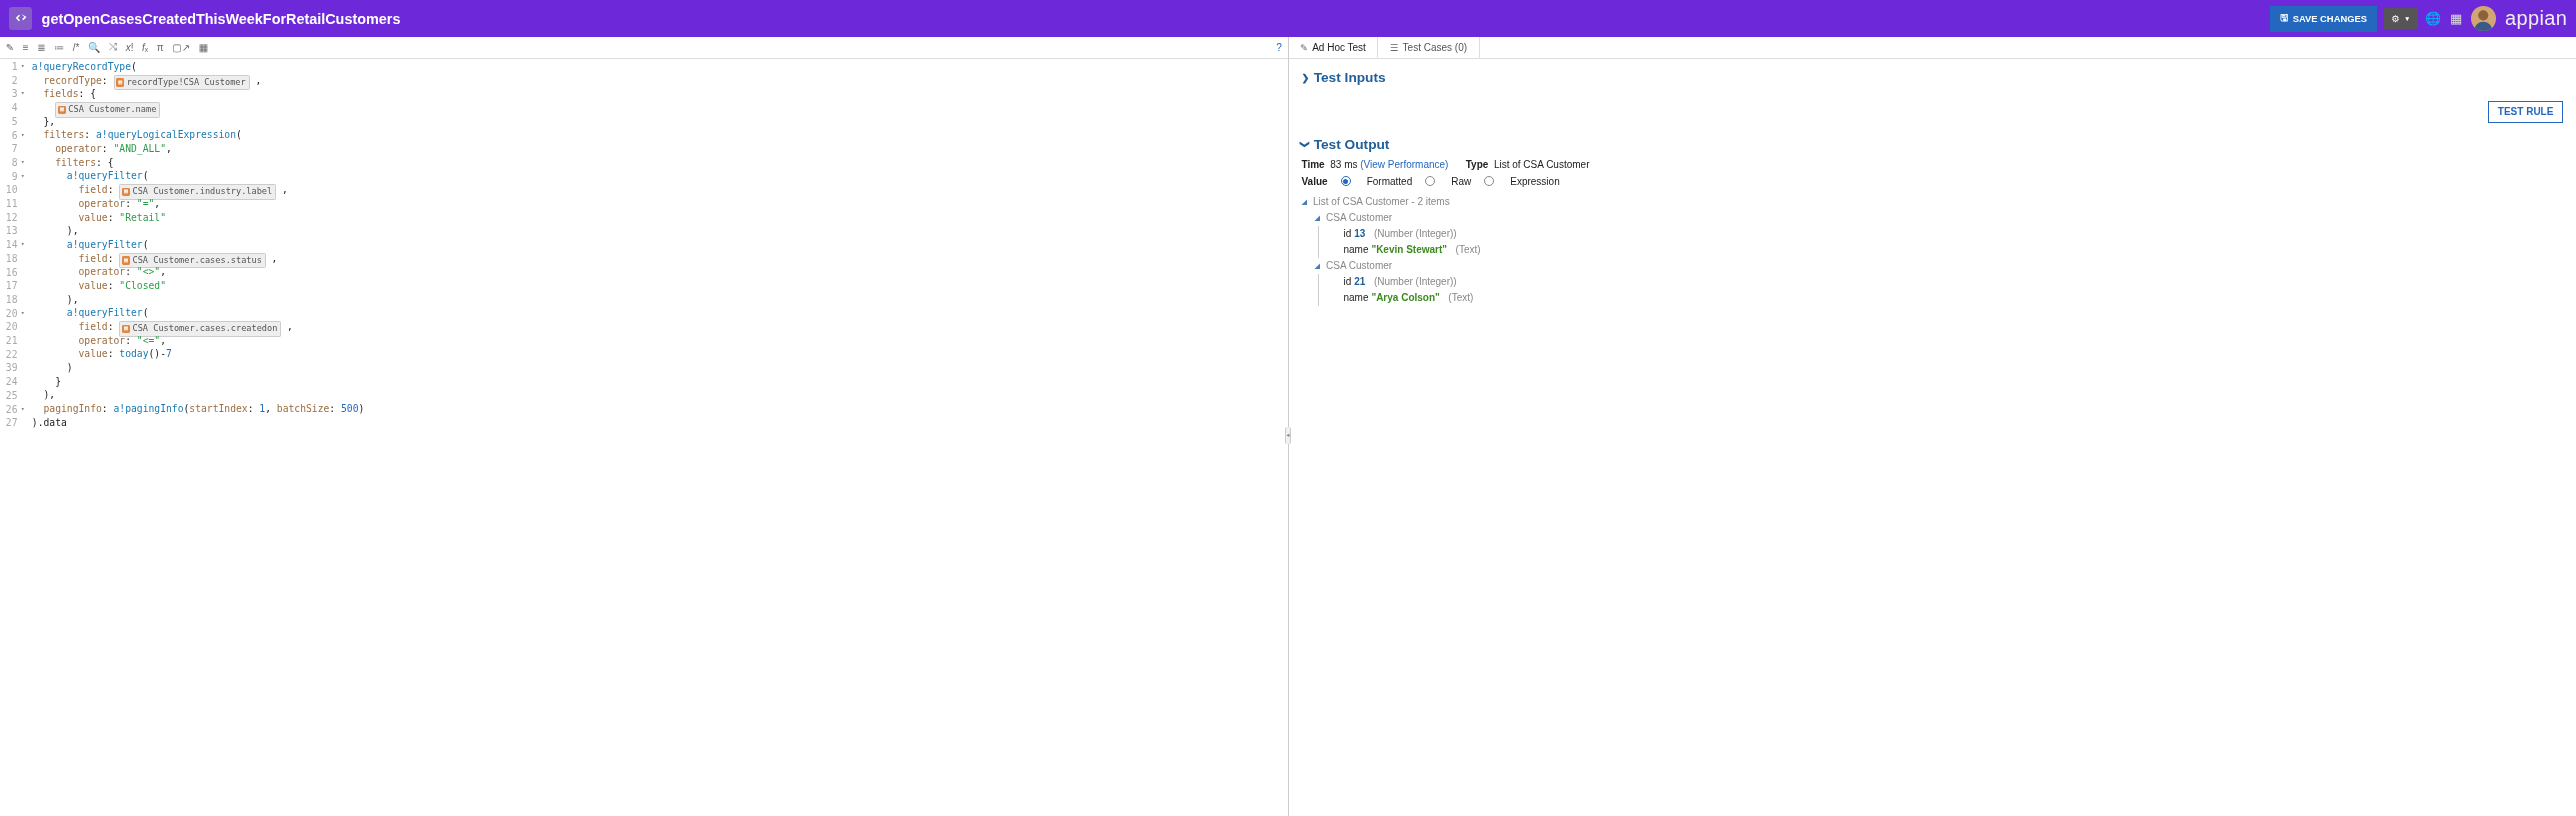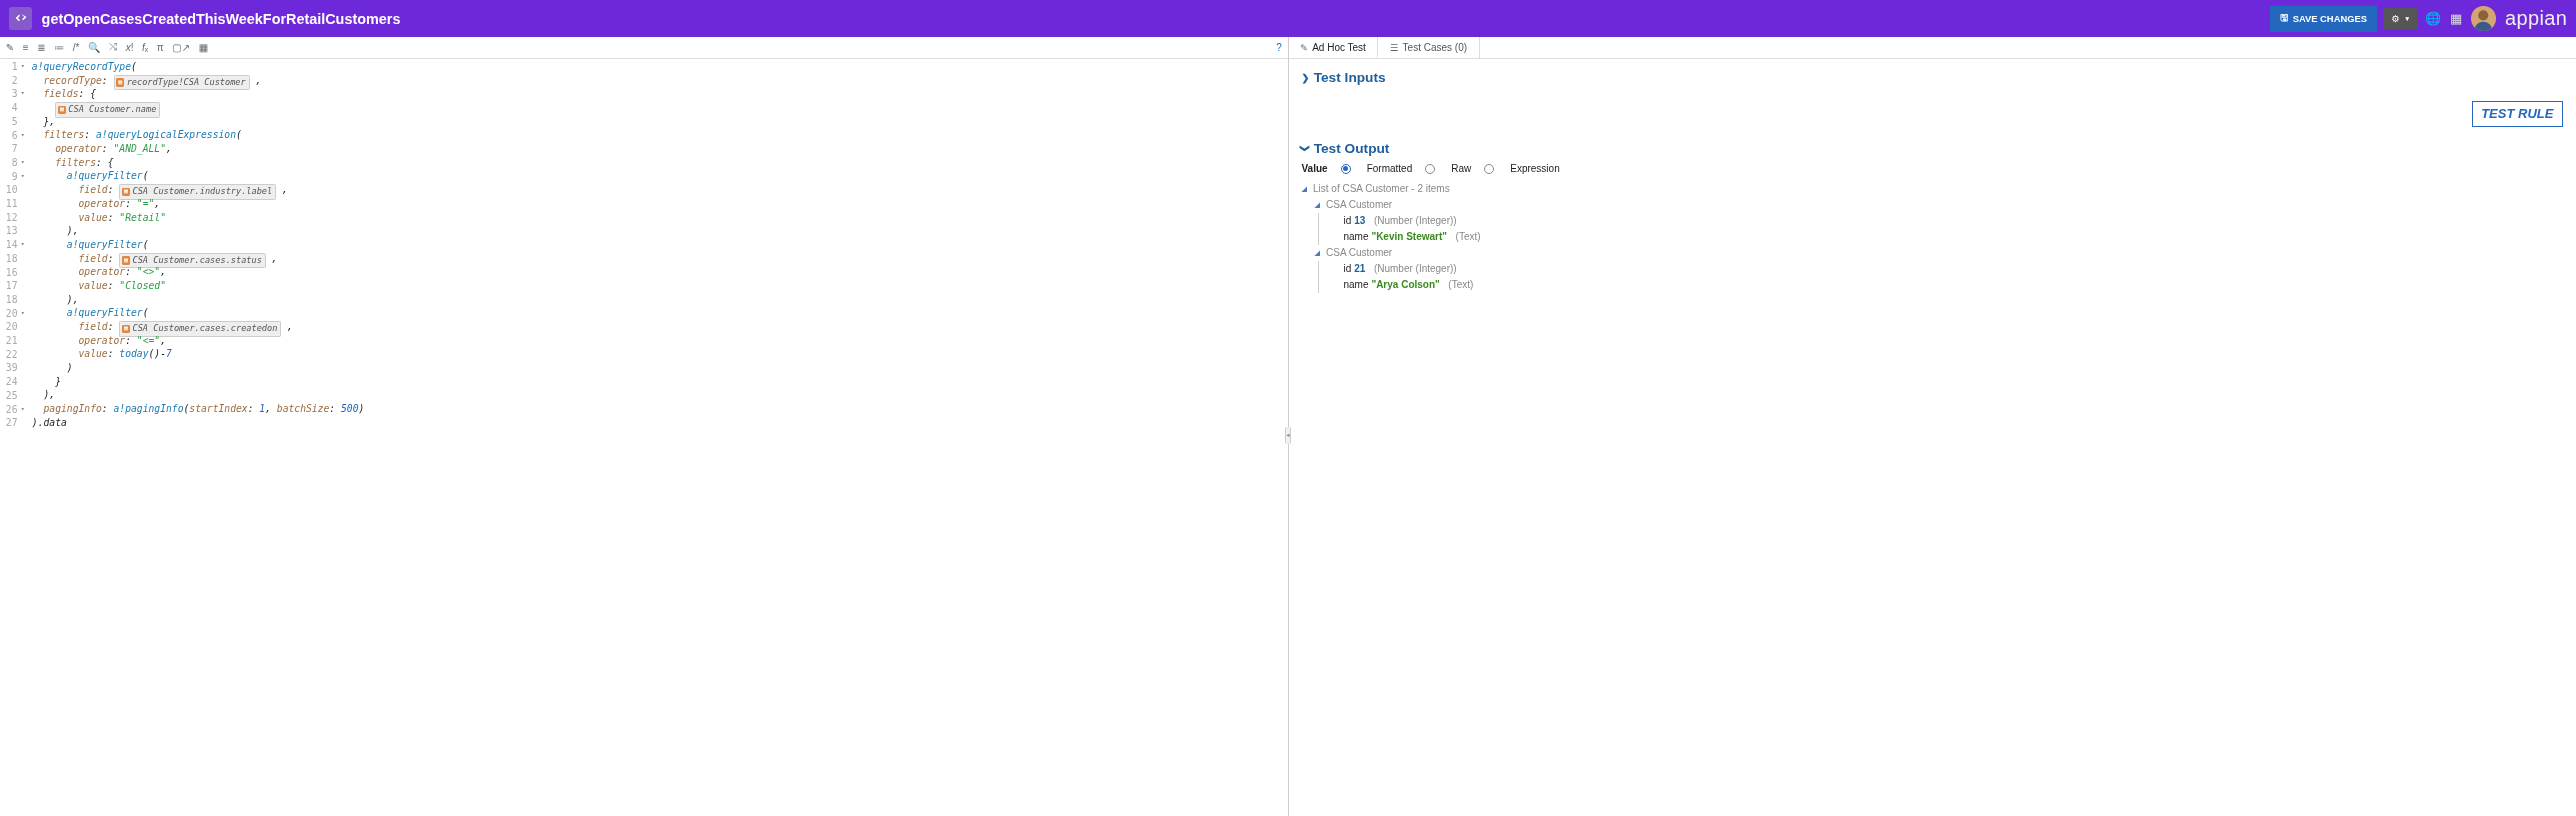--- a/index.html
+++ b/index.html
@@ -22,41 +22,41 @@
 .right-pane { flex:1; display:flex; flex-direction:column; overflow:auto; }
 
 .toolbar { height:21.6px; border-bottom:0.7px solid #ddd; display:flex; align-items:center; padding:0 5.8px; gap:8.6px; position:relative; }
 .toolbar .ticon { color:#666; font-size:10px; cursor:pointer; }
 .toolbar .help { position:absolute; right:5.8px; color:#2368be; font-size:10px; }
 
 .editor { flex:1; display:flex; font-family:"Menlo","Consolas",monospace; font-size:9.7px; line-height:13.7px; overflow:auto; }
 .gutter { background:#fff; color:#aaa; text-align:right; padding:1.4px 2.9px 1.4px 5.8px; user-select:none; }
 .gutter .ln { display:flex; justify-content:flex-end; align-items:center; gap:1.4px; padding-right:1.4px; }
 .fold { color:#888; font-size:6.5px; width:5.8px; }
-.code { padding:1.4px 2.9px; white-space:pre;font-style:italic; }
+.code { padding:1.4px 2.9px; white-space:pre; }
 .code .row { height:13.7px; }
 .k-fn { color:#1a7ab3; }
 .k-key { color:#9b6d3e; }
 .k-str { color:#2d9c4a; }
 .k-num { color:#2368be; }
 .k-pill { background:#eee; border:0.7px solid #ccc; border-radius:1.4px; padding:0 2.9px 0 1.4px; display:inline-flex; align-items:center; gap:2.2px; color:#555; font-size:8.6px; }
 .k-pill .pi { background:#e2873f; color:#fff; font-size:6.5px; width:8.6px; height:8.6px; display:inline-flex; align-items:center; justify-content:center; border-radius:1.4px; }
 
 .splitter { width:6.5px; background:#f0f0f0; border-left:0.7px solid #ccc; border-right:0.7px solid #ccc; position:absolute; right:-3.6px; top:50%; height:17.3px; border-radius:2.2px; display:flex; align-items:center; justify-content:center; cursor:col-resize; }
 .splitter::before { content:"◂"; font-size:6.5px; color:#888; }
 
 .tabs { height:21.6px; border-bottom:0.7px solid #ddd; display:flex; align-items:stretch; }
 .tab { padding:0 11.5px; display:flex; align-items:center; gap:4.3px; font-size:10px; color:#555; cursor:pointer; border-right:0.7px solid #ddd; }
 .tab.active { border-bottom:1.4px solid #fff; margin-bottom:-0.7px; color:#222; }
 .tab .ticon2 { color:#666; font-size:9.4px; }
 
 .panel-body { padding:7.2px 13px; }
 .section-head { display:flex; align-items:center; gap:4.3px; color:#205f9a; font-size:13.7px; font-weight:700; margin:4.3px 0 7.2px; cursor:pointer; }
 .section-head .chev { font-size:9.4px; }
-.test-rule-btn { float:right; border:0.7px solid #2368be; color:#2368be; background:#fff; padding:4.3px 8.6px; font-size:13px; font-weight:600; cursor:pointer; margin-top:-4.3px;font-style:italic; }
+.test-rule-btn { float:right; border:0.7px solid #2368be; color:#2368be; background:#fff; padding:4.3px 8.6px; font-size:10px; font-weight:600; cursor:pointer; margin-top:-4.3px; }
 
 .meta-row { display:flex; align-items:center; gap:17.3px; font-size:10px; margin:5.8px 0; }
 .meta-row b { font-weight:700; }
 .link { color:#2368be; cursor:pointer; }
 
 .radio-row { display:flex; align-items:center; gap:13px; font-size:10px; margin:4.3px 0 7.2px; }
 .radio { display:inline-flex; align-items:center; gap:16px; cursor:pointer; }
 .radio .dot { width:10px; height:10px; border:1.1px solid #888; border-radius:50%; display:inline-flex; align-items:center; justify-content:center; }
 .radio.sel .dot { border-color:#2368be; }
 .radio.sel .dot::after { content:""; width:5px; height:5px; background:#2368be; border-radius:50%; }
@@ -253,20 +253,24 @@
 
       <div style="clear:both; height:13px"></div>
       <button class="test-rule-btn">TEST RULE</button>
       <div style="clear:both; height:10px"></div>
 
       <div class="section-head">
         <span class="chev" style="transform:rotate(90deg); display:inline-block">❯</span>
         <span>Test Output</span>
       </div>
 
+      <div class="meta-row">
+        <span><b>Time</b>&nbsp;&nbsp;<span>83 ms</span> <span class="link">(View Performance)</span></span>
+        <span><b>Type</b>&nbsp;&nbsp;<span>List of CSA Customer</span></span>
+      </div>
 
       <div class="radio-row">
         <b>Value</b>
         <span class="radio sel">
             <span class="dot"></span>
             <span>Formatted</span>
           </span>
         <span class="radio">
             <span class="dot"></span>
             <span>Raw</span>

